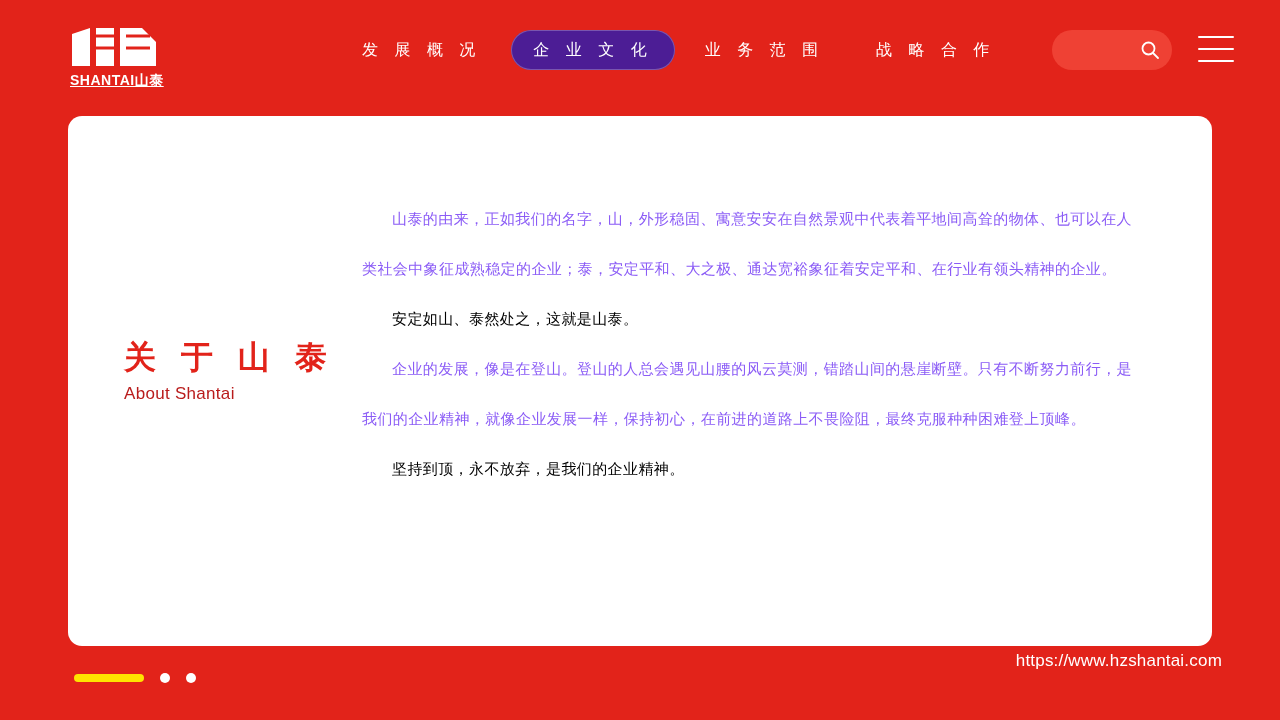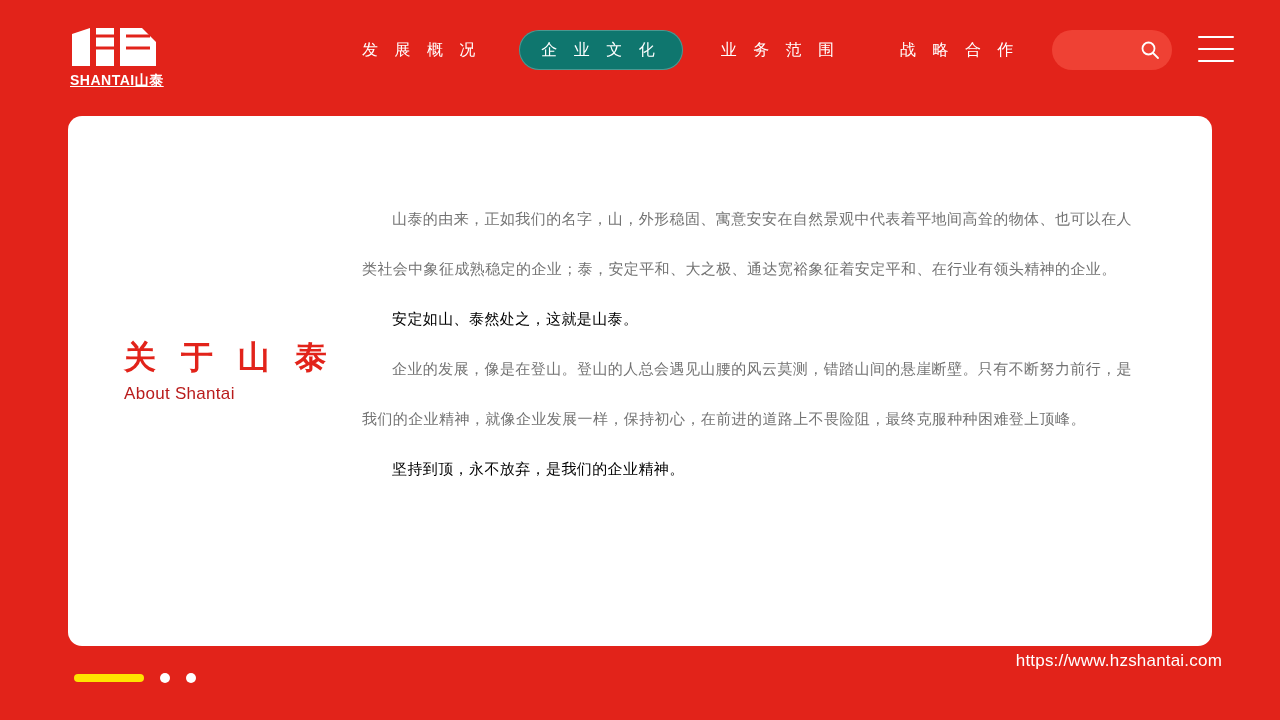--- a/index.html
+++ b/index.html
@@ -41,34 +41,34 @@
     white-space: nowrap;
     text-decoration: underline;
   }
 
   .nav {
     position: absolute;
     left: 340px; top: 30px;
     display: flex;
     align-items: center;
     height: 40px;
-    gap: 16px;
+    gap: 8px;
   }
   .nav-item {
     color: #fff;
     font-size: 16px;
     letter-spacing: 6px;
     padding: 10px 22px;
     white-space: nowrap;
     cursor: pointer;
     border-radius: 20px;
     line-height: 20px;
   }
   .nav-item.active {
-    background: #0f766e;
+    background: #4c1d95;
     box-shadow: inset 0 0 0 1px rgba(255,255,255,.25);
   }
 
   .search-box {
     position: absolute;
     right: 108px; top: 30px;
     width: 120px; height: 40px;
     background: #ef4134;
     border-radius: 20px;
     cursor: pointer;
@@ -123,21 +123,21 @@
     font-weight: normal;
     letter-spacing: .3px;
   }
 
   .content {
     position: absolute;
     left: 294px; top: 78px;
     width: 770px;
   }
   .para {
-    color: #737373;
+    color: #8b5cf6;
     font-size: 15px;
     line-height: 50px;
     text-indent: 2em;
     letter-spacing: .4px;
     text-align: justify;
   }
   .para.red {
     color: #000000;
   }
 

